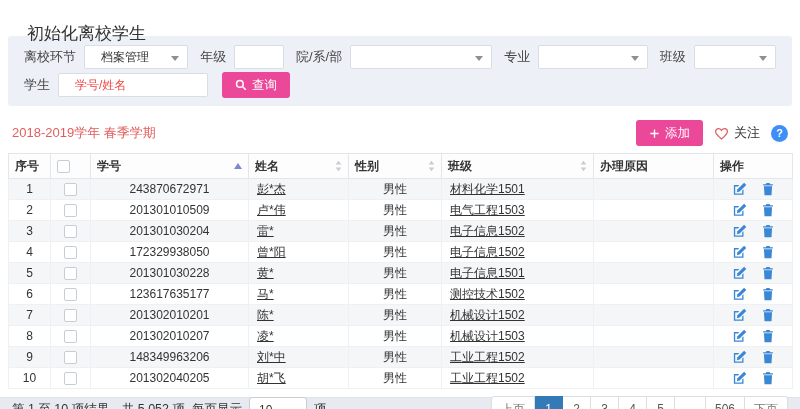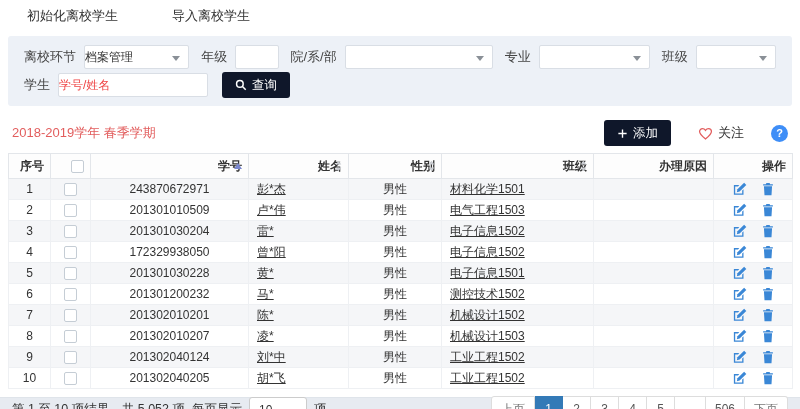--- a/index.html
+++ b/index.html
@@ -7,56 +7,56 @@
   body {
     width: 800px; height: 409px; overflow: hidden;
     background: #e7ebf1;
     font-family: "Liberation Sans", "DejaVu Sans", sans-serif;
     -webkit-font-smoothing: antialiased;
   }
   .card { background:#fff; height:398px; width:800px; border-bottom:1px solid #dfe4ea; }
 
   
   .tabbar { display:flex; height:34px; background:#fff; }
-  .tab { padding:0 27px; line-height:31px; font-size:13px; color:#333; cursor:pointer; border-bottom:2px solid transparent; }
+  .tab { padding:18px 27px; line-height:31px; font-size:17px; color:#333; cursor:pointer; border-bottom:2px solid transparent; }
   .tab.active { border-bottom:2px solid #3e8ef7; }
 
   
   .filter-panel { margin:2px 8px 6px; background:#edf1f7; border-radius:3px; padding:7px 10px; }
   .filter-row { display:flex; align-items:center; height:28px; }
   .f-label { font-size:13px; color:#444; margin:0 8px 0 6px; white-space:nowrap; }
   .ctrl { background:#fff; border:1px solid #d9dee5; border-radius:2px; height:24px;
-          display:flex; align-items:center; font-size:12px; color:#333; padding:0 0;
+          display:flex; align-items:center; font-size:12px; color:#333; padding:0 16px;
           position:relative; margin-right:6px; }
   .ctrl.select::after { content:""; position:absolute; right:8px; top:10px;
           border:4px solid transparent; border-top:5px solid #8a9097; }
   .ctrl .ph { color:#ef4444; }
   .w-stage { width:142px; } .w-grade { width:58px; } .w-dept { width:200px; }
   .w-major { width:150px; } .w-class { width:108px; } .w-student { width:150px; }
   .btn { display:inline-flex; align-items:center; gap:5px; border:none; border-radius:3px;
          height:26px; padding:0 13px; font-size:12.5px; color:#fff; cursor:pointer;
          font-family:inherit; }
-  .btn-blue { background:#0f172a; }
+  .btn-blue { background:#ec4899; }
   .btn-orange { background:#f2a42c; }
   .search-btn { margin-left:8px; }
 
   
   .toolbar { display:flex; justify-content:space-between; align-items:center; padding:8px 12px 7px; }
   .semester { color:#e25d5d; font-size:13px;text-align:right; }
-  .toolbar-right { display:flex; align-items:center; gap:27px; }
+  .toolbar-right { display:flex; align-items:center; gap:11px; }
   .follow { display:inline-flex; align-items:center; gap:5px; font-size:13px; color:#333; cursor:pointer; }
   .help-circle { width:17px; height:17px; border-radius:50%; background:#3e8ef7; color:#fff;
                  font-size:11px; font-weight:bold; display:flex; align-items:center;
                  justify-content:center; cursor:pointer; }
 
   
   .table-wrap { margin:0 8px; }
   table { width:784px; border-collapse:collapse; table-layout:fixed; }
   th { border:1px solid #e3e6ea; font-size:12px; font-weight:bold; color:#333;
-       height:25px; background:#fdfdfd; position:relative; text-align:right; padding:0 6px;margin-left:36px; }
+       height:25px; background:#fdfdfd; position:relative; text-align:left; padding:0 6px;margin-left:36px; }
   td { border:1px solid #eef0f3; font-size:12px; color:#333; height:21px; padding:0 8px;
        overflow:hidden; white-space:nowrap; }
   tr.odd td { background:#f5f6f8; }
   .al-c { text-align:center; } .al-l { text-align:left;text-decoration:underline; }
   .sort-abs { position:absolute; right:6px; top:50%; transform:translateY(-50%); display:inline-flex; }
   .cb { display:inline-block; width:13px; height:13px; background:#fff; border:1px solid #c5cdd5;
         border-radius:2px; vertical-align:middle; cursor:pointer; }
   .ops { display:flex; justify-content:center; align-items:center; gap:15px; }
   .op-icon { display:inline-flex; cursor:pointer; }
 
@@ -78,21 +78,20 @@
   .page-btn.nav { color:#777; }
   .page-btn.ellipsis { color:#999; }
 </style>
 </head>
 <body>
 
 <div class="card">
 
   <div class="tabbar">
     <div class="tab">初始化离校学生</div>
-    <div class="tab">导入离校学生</div>
   </div>
 
   <div class="filter-panel">
     <div class="filter-row">
       <span class="f-label">离校环节</span>
       <div class="ctrl select w-stage">
         <span>档案管理</span>
       </div>
       <span class="f-label">年级</span>
       <div class="ctrl w-grade">
@@ -320,21 +319,21 @@
                     <path d="M5 0h4l.6 1.5H13V3H1V1.5h3.4L5 0zM2 4h10l-.7 11.2H2.7L2 4z" fill="#3a87d6"></path>
                   </svg>
                 </span>
       </span>
     </td>
   </tr>
 
   <tr>
     <td class="al-c">6</td>
     <td class="al-c"><span class="cb"></span></td>
-    <td class="al-c">201301200232</td>
+    <td class="al-c">123617635177</td>
     <td class="al-l">马*</td>
     <td class="al-c">男性</td>
     <td class="al-l">测控技术1502</td>
     <td class="al-l"></td>
     <td>
       <span class="ops">
         <span class="op-icon">
                   <svg width="14" height="14" viewBox="0 0 16 16">
                     <path d="M12.7 0.8l2.5 2.5-7.6 7.6-3.2 0.7 0.7-3.2 7.6-7.6z" fill="#3a87d6"></path>
                     <path d="M1 3.5h6.2L5.7 5H2.5v8h8V9.8l1.5-1.5v6.2H1V3.5z" fill="#3a87d6"></path>
@@ -395,21 +394,21 @@
                     <path d="M5 0h4l.6 1.5H13V3H1V1.5h3.4L5 0zM2 4h10l-.7 11.2H2.7L2 4z" fill="#3a87d6"></path>
                   </svg>
                 </span>
       </span>
     </td>
   </tr>
 
   <tr class="odd">
     <td class="al-c">9</td>
     <td class="al-c"><span class="cb"></span></td>
-    <td class="al-c">201302040124</td>
+    <td class="al-c">148349963206</td>
     <td class="al-l">刘*中</td>
     <td class="al-c">男性</td>
     <td class="al-l">工业工程1502</td>
     <td class="al-l"></td>
     <td>
       <span class="ops">
         <span class="op-icon">
                   <svg width="14" height="14" viewBox="0 0 16 16">
                     <path d="M12.7 0.8l2.5 2.5-7.6 7.6-3.2 0.7 0.7-3.2 7.6-7.6z" fill="#3a87d6"></path>
                     <path d="M1 3.5h6.2L5.7 5H2.5v8h8V9.8l1.5-1.5v6.2H1V3.5z" fill="#3a87d6"></path>

